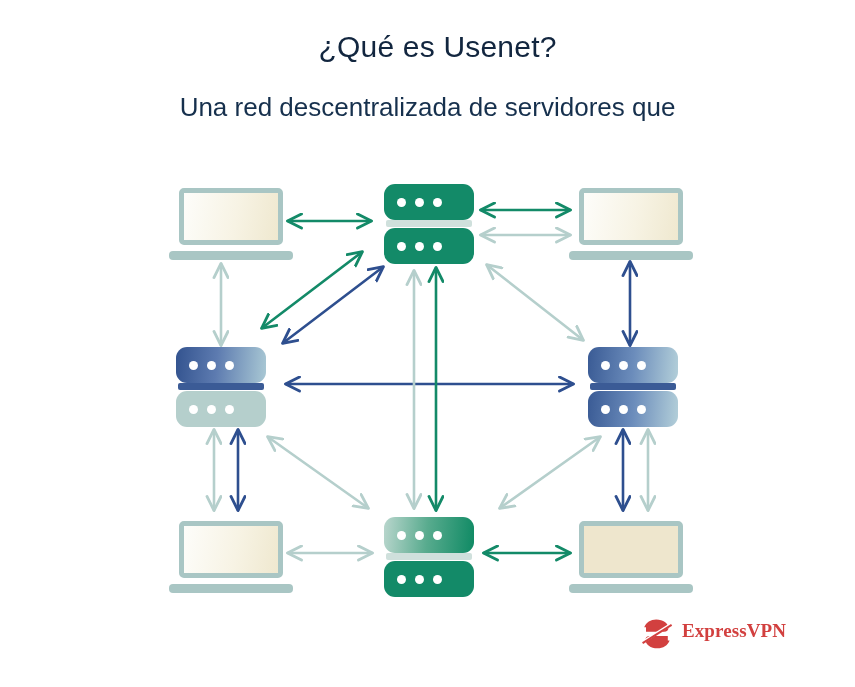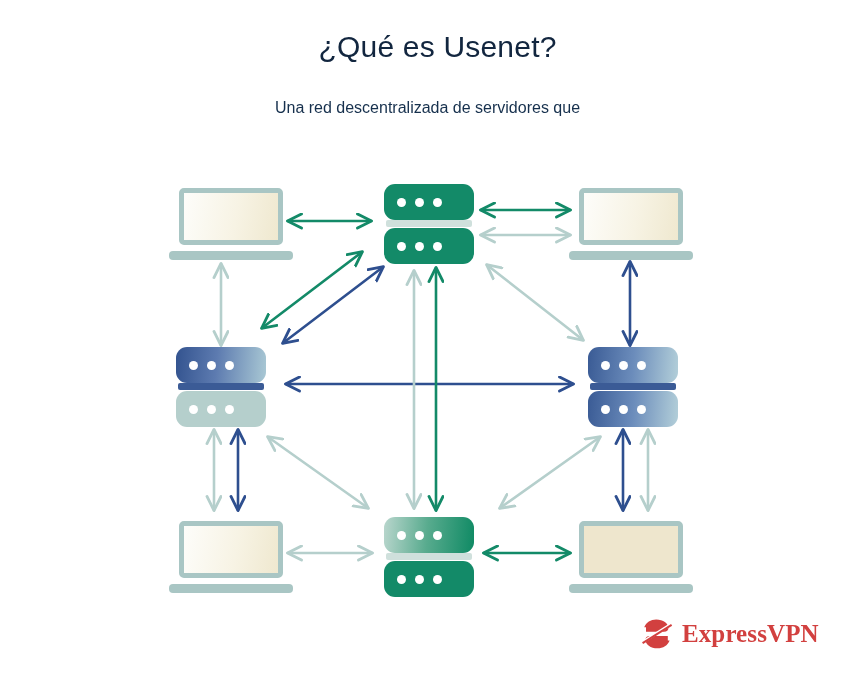--- a/index.html
+++ b/index.html
@@ -9,21 +9,21 @@
     overflow:hidden;position:relative;
   }
   #stage{position:absolute;left:0;top:0;width:855px;height:687px;}
 
   .title{
     position:absolute;left:10px;top:30px;width:855px;text-align:center;
     font-size:30px;font-weight:400;color:#12263f;letter-spacing:.2px;
   }
   .subtitle{
     position:absolute;left:0;top:94px;width:855px;text-align:center;
-    font-size:16px;font-weight:400;color:#16304d;line-height:27px;
+    font-size:26px;font-weight:400;color:#16304d;line-height:27px;
   }
   .subtitle span{display:block;}
 
   .node{position:absolute;}
 
   
   .laptop{width:104px;height:72px;position:relative;}
   .lt-body{
     position:absolute;left:0;top:0;width:104px;height:57px;
     border:5px solid #a9c6c4;border-radius:5px;box-sizing:border-box;
@@ -56,21 +56,21 @@
   }
   .band-blue{background:#3b5b96;}
   .band-pale{background:#cfe0dc;}
 
   
   .logo{position:absolute;left:640px;top:614px;width:170px;height:40px;}
   .logo-mark{position:absolute;left:0;top:4px;width:34px;height:32px;}
   .logo-text{
     position:absolute;left:42px;top:6px;
     font-family:"Liberation Serif","DejaVu Serif",serif;
-    font-size:25px;font-weight:700;color:#d2403f;letter-spacing:.1px;
+    font-size:19px;font-weight:700;color:#d2403f;letter-spacing:.1px;
   }
 
   svg.arrows{position:absolute;left:0;top:0;width:855px;height:687px;pointer-events:none;}
 </style>
 </head>
 <body>
 
 <div id="stage">
 
   <div class="title">¿Qué es Usenet?</div>

